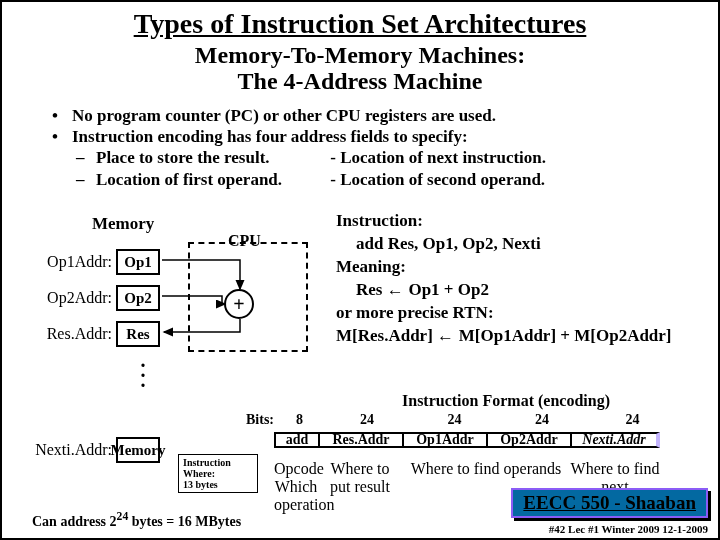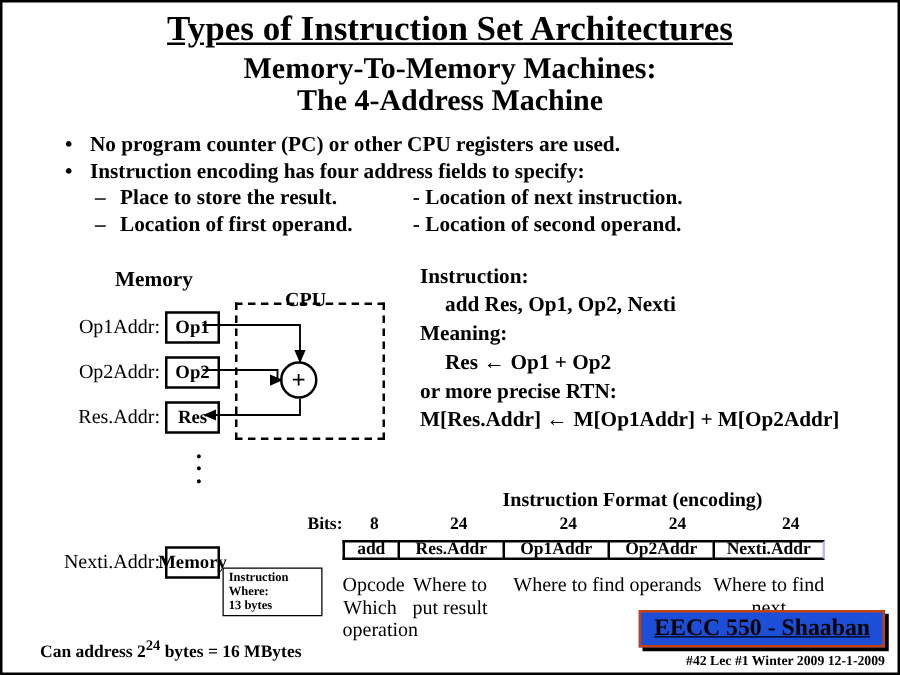--- a/index.html
+++ b/index.html
@@ -8,50 +8,50 @@
   .title { text-align: center; font-size: 28px; font-weight: bold; text-decoration: underline; margin-top: 6px; }
   .subtitle { text-align: center; font-size: 24px; font-weight: bold; line-height: 1.1; margin-top: 2px; }
   .bullets { margin: 10px 0 0 50px; font-size: 17px; font-weight: bold; line-height: 1.25; }
   .bullets .b1 { position: relative; padding-left: 20px; }
   .bullets .b1::before { content: "•"; position: absolute; left: 0; }
   .bullets .b2 { position: relative; padding-left: 44px; }
   .bullets .b2::before { content: "–"; position: absolute; left: 24px; }
   .bullets .inline2 { display: inline-block; min-width: 230px; }
   .memlabel { position: absolute; top: 212px; left: 90px; font-size: 17px; font-weight: bold; }
   .cpulabel { position: absolute; top: 230px; left: 226px; font-size: 16px; font-weight: bold; }
-  .memcol { position: absolute; top: 245px; left: 44px; width: 140px; }
+  .memcol { position: absolute; top: 245px; left: 28px; width: 140px; }
   .memrow { height: 30px; display: flex; align-items: center; margin-bottom: 6px; }
   .memaddr { width: 86px; text-align: right; font-size: 16px; padding-right: 4px; }
   .memcell { width: 44px; height: 26px; border: 2px solid #000; display: flex; align-items: center; justify-content: center; font-size: 15px; font-weight: bold; }
   .vdots { font-size: 20px; font-weight: bold; text-align: center; letter-spacing: 2px; line-height: 0.5; margin: 2px 0 2px 92px; width: 44px; }
   .cpu-box { position: absolute; top: 240px; left: 186px; width: 120px; height: 110px; border: 2px dashed #000; }
   .adder { position: absolute; top: 287px; left: 222px; width: 30px; height: 30px; border: 2px solid #000; border-radius: 50%; display: flex; align-items: center; justify-content: center; font-size: 20px; font-weight: bold; background: #fff; }
   .rightcol { position: absolute; top: 208px; left: 334px; font-size: 17px; font-weight: bold; line-height: 1.35; }
   .rightcol .indent { margin-left: 20px; }
   .arrow { font-family: Arial, sans-serif; }
   .fmt-title { position: absolute; top: 390px; left: 400px; font-size: 16px; font-weight: bold; }
   .bitsrow { position: absolute; top: 410px; left: 230px; font-size: 14px; font-weight: bold; }
   .bitsrow span { display: inline-block; text-align: center; }
   .fmt { position: absolute; top: 430px; left: 272px; display: flex; }
   .fmt > div { border: 2px solid #000; border-right: none; height: 16px; display: flex; align-items: center; justify-content: center; font-size: 14px; font-weight: bold; }
-  .fmt > div:last-child { border-right: 2px solid #c4b5fd; }
+  .fmt > div:last-child { border-right: 4px solid #c4b5fd; font-style: italic; }
   .f0 { width: 44px; }
   .f1 { width: 84px; }
   .f2 { width: 84px; }
   .f3 { width: 84px; }
   .f4 { width: 90px; }
   .descrow { position: absolute; top: 458px; left: 272px; display: flex; font-size: 16px; }
   .descrow > div { text-align: center; }
   .d0 { width: 44px; }
   .d1 { width: 84px; }
   .d23 { width: 168px; }
   .d4 { width: 90px; }
   .isize { position: absolute; top: 452px; left: 176px; width: 80px; border: 1px solid #000; font-size: 10px; font-weight: bold; padding: 2px 4px; line-height: 1.1; }
   .bottomtxt { position: absolute; top: 508px; left: 30px; font-size: 14px; font-weight: bold; }
-  .footer1 { position: absolute; bottom: 20px; right: 10px; border: 2px solid #c2410c; box-shadow: 3px 3px 0 #000; padding: 2px 10px; font-size: 19px; font-weight: bold; text-decoration: underline; background: #1d4ed8; }
+  .footer1 { position: absolute; bottom: 20px; right: 10px; border: 2px solid #8b5cf6; box-shadow: 3px 3px 0 #000; padding: 2px 10px; font-size: 19px; font-weight: bold; text-decoration: underline; background: #0369a1; }
   .footer2 { position: absolute; bottom: 3px; right: 10px; font-size: 11px; font-weight: bold; }
   svg.lines { position: absolute; top: 0; left: 0; pointer-events: none; }
 </style>
 </head>
 <body>
 
 <div class="slide">
 
   <div class="title">Types of Instruction Set Architectures</div>
   <div class="subtitle">

